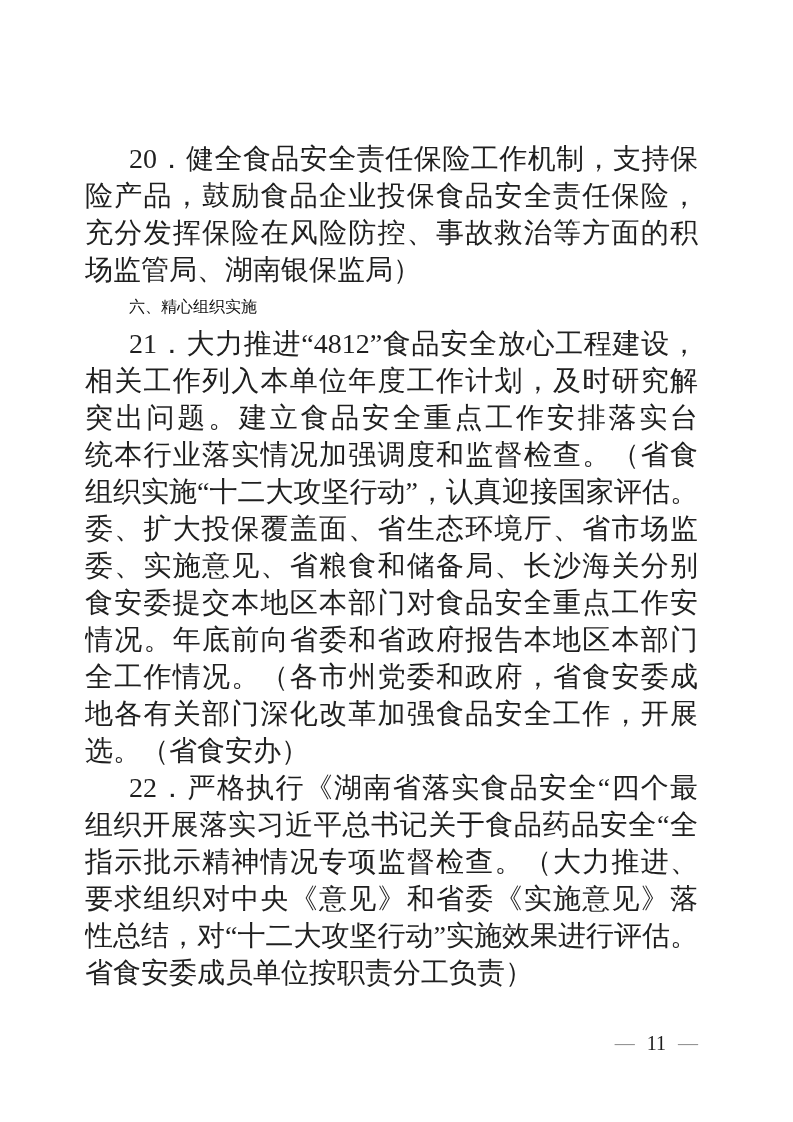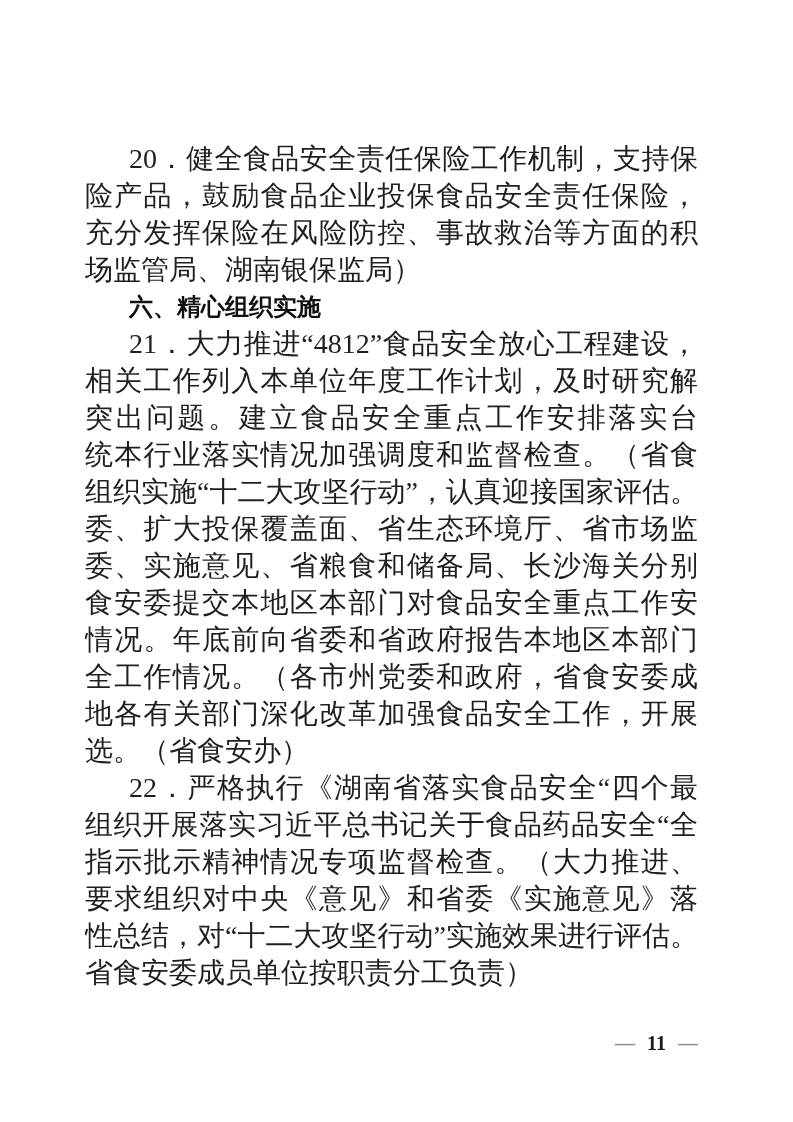--- a/index.html
+++ b/index.html
@@ -32,35 +32,34 @@
   }
   .line.justify {
     text-align: justify;
     text-align-last: justify;
     text-justify: inter-character;
   }
   .line.indent {
     text-indent: 44px;
   }
   .line.heading {
-    font-weight: bold;
+    font-weight: normal;
     font-family: "Liberation Sans", "DejaVu Sans", sans-serif;
-    font-size: 24px;
+    font-size: 16px;
     color: #111111;
   }
   .page-number {
     position: absolute;
     left: 85px;
     top: 1026px;
     width: 613px;
     text-align: right;
     font-size: 20px;
     line-height: 34px;
     color: #1f1f1f;
-    font-weight: bold;
   }
   .page-number .dash {
     color: #8f8f8f;
     letter-spacing: 0;
   }
   .page-number .dash.left { margin-right: 12px; }
   .page-number .dash.right { margin-left: 12px; }
   .page-number .num {
     color: #1c1c1c;
     font-family: "Liberation Serif", "DejaVu Serif", serif;

